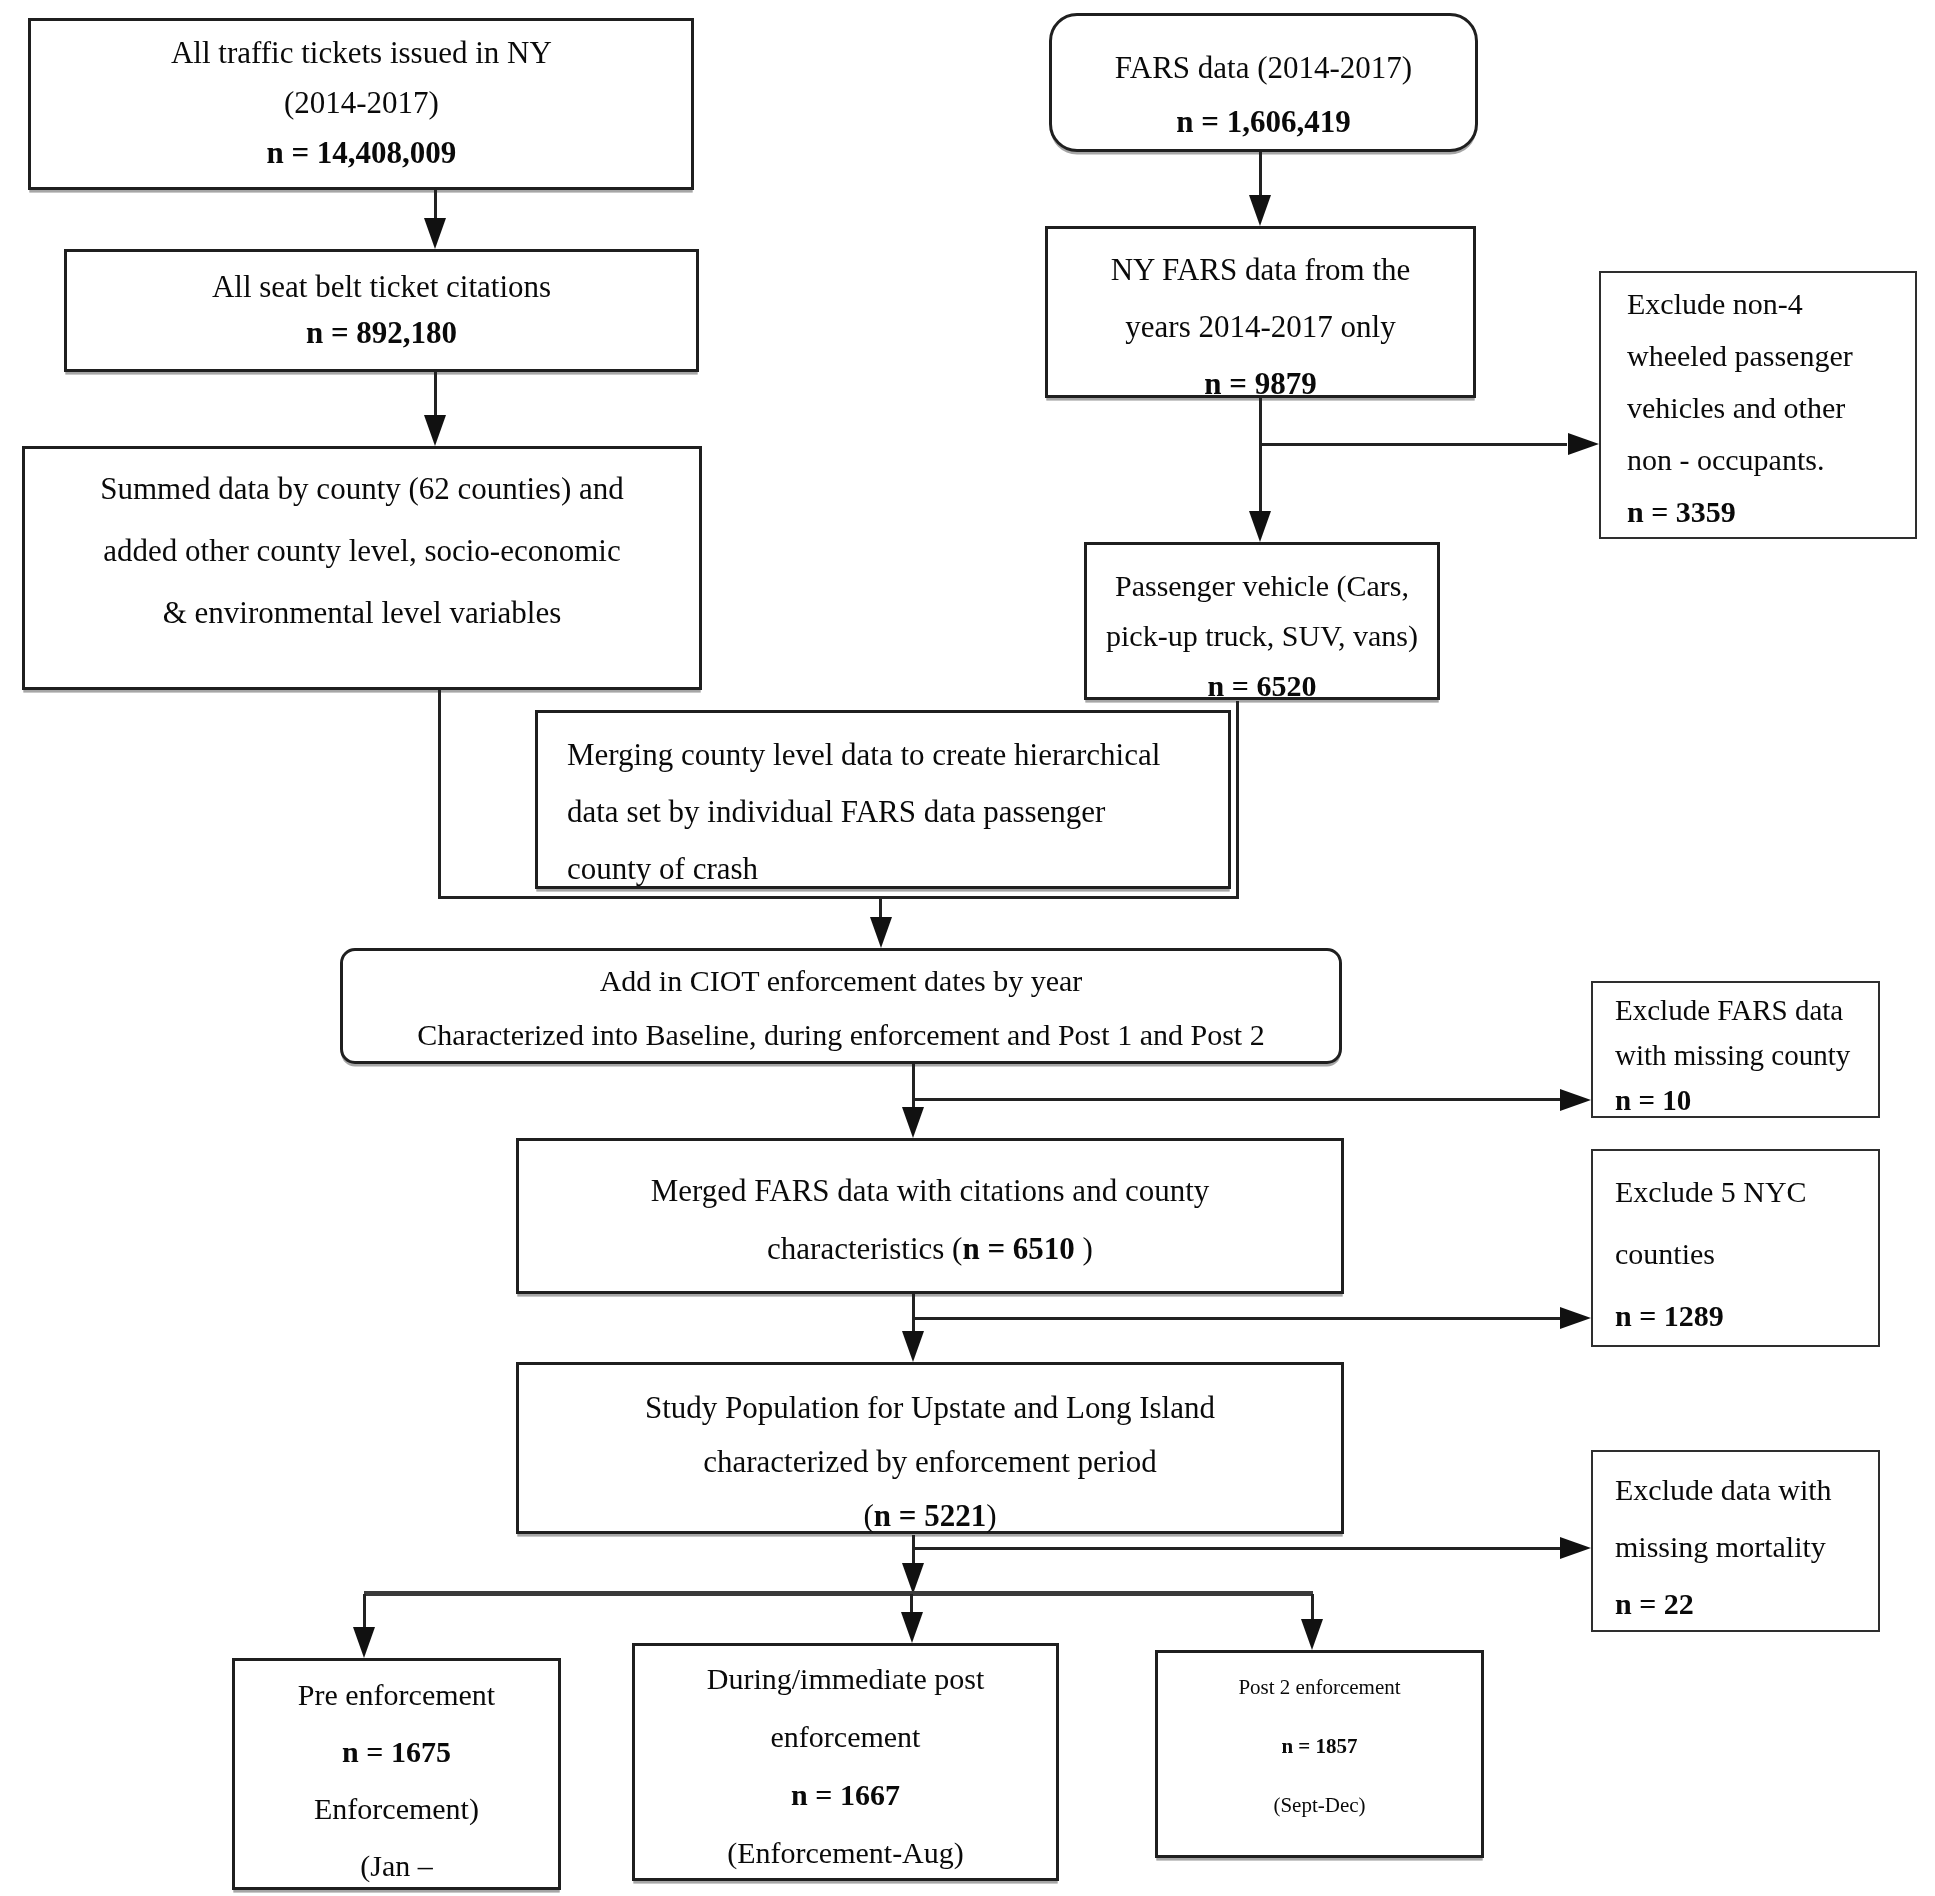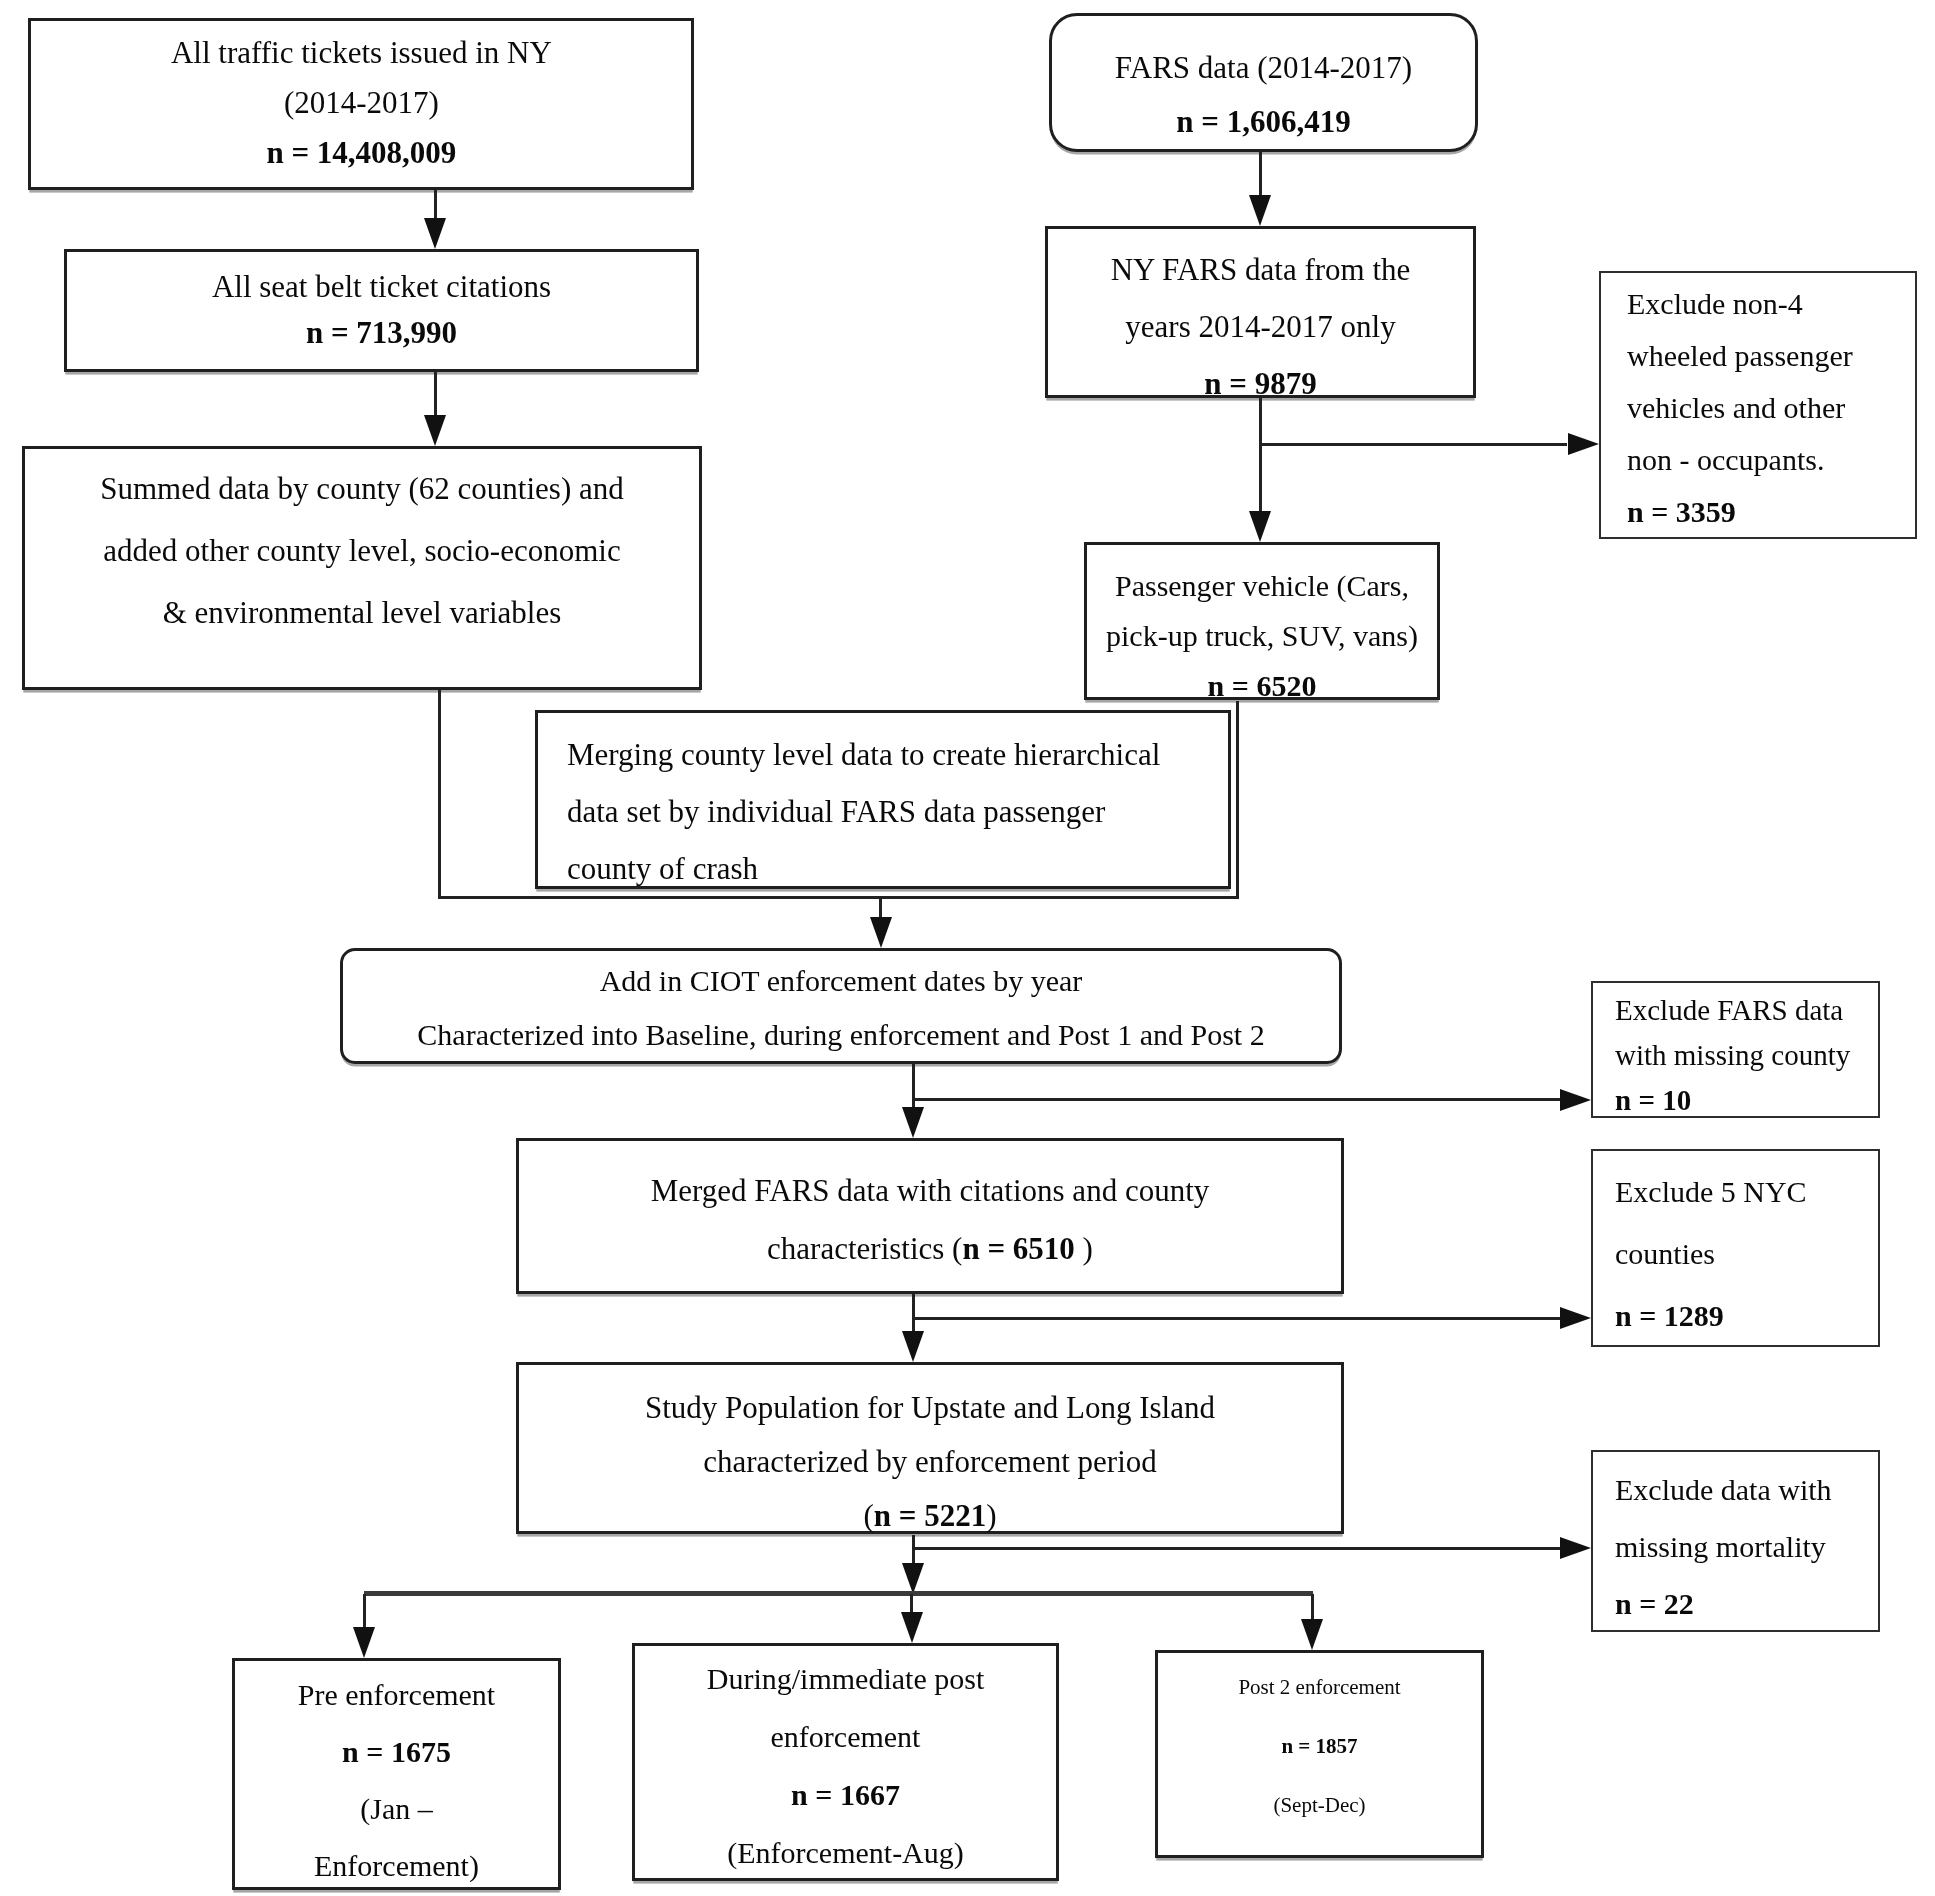--- a/index.html
+++ b/index.html
@@ -66,21 +66,21 @@
     <div>All traffic tickets issued in NY</div>
     <div>(2014-2017)</div>
     <div class="n">n = 14,408,009</div>
   </div>
 
   <div class="vl" style="left:425px;top:190px;height:32px;"></div>
   <div class="ad" style="left:415px;top:218px;"></div>
 
   <div class="box b2" style="left:55px;top:249px;width:635px;height:123px;">
     <div>All seat belt ticket citations</div>
-    <div class="n">n = 713,990</div>
+    <div class="n">n = 892,180</div>
   </div>
 
   <div class="vl" style="left:425px;top:371px;height:45px;"></div>
   <div class="ad" style="left:415px;top:415px;"></div>
 
   <div class="box b3" style="left:13px;top:446px;width:680px;height:244px;">
     <div>Summed data by county (62 counties) and</div>
     <div>added other county level, socio-economic</div>
     <div>&amp; environmental level variables</div>
   </div>
@@ -195,22 +195,22 @@
 
   <div class="vl" style="left:901px;top:1594px;height:22px;"></div>
   <div class="ad" style="left:892px;top:1612px;"></div>
 
   <div class="vl" style="left:1302px;top:1594px;height:28px;"></div>
   <div class="ad" style="left:1292px;top:1619px;"></div>
 
   <div class="box pr" style="left:223px;top:1658px;width:329px;height:232px;">
     <div>Pre enforcement</div>
     <div class="n">n = 1675</div>
+    <div>Enforcement)</div>
     <div>(Jan –</div>
-    <div>Enforcement)</div>
   </div>
 
   <div class="box du" style="left:623px;top:1643px;width:427px;height:238px;">
     <div>During/immediate post</div>
     <div>enforcement</div>
     <div class="n">n = 1667</div>
     <div>(Enforcement-Aug)</div>
   </div>
 
   <div class="box p2" style="left:1146px;top:1650px;width:329px;height:208px;">

